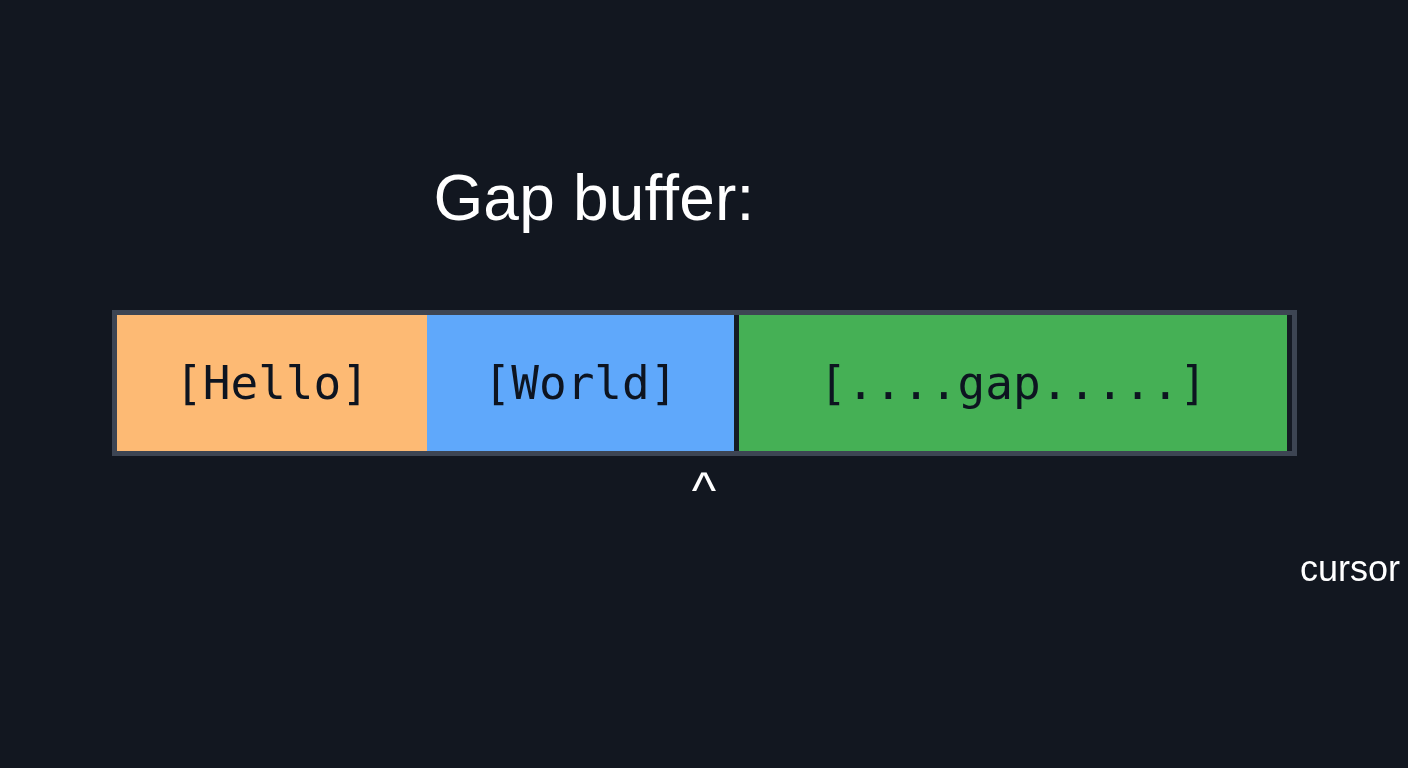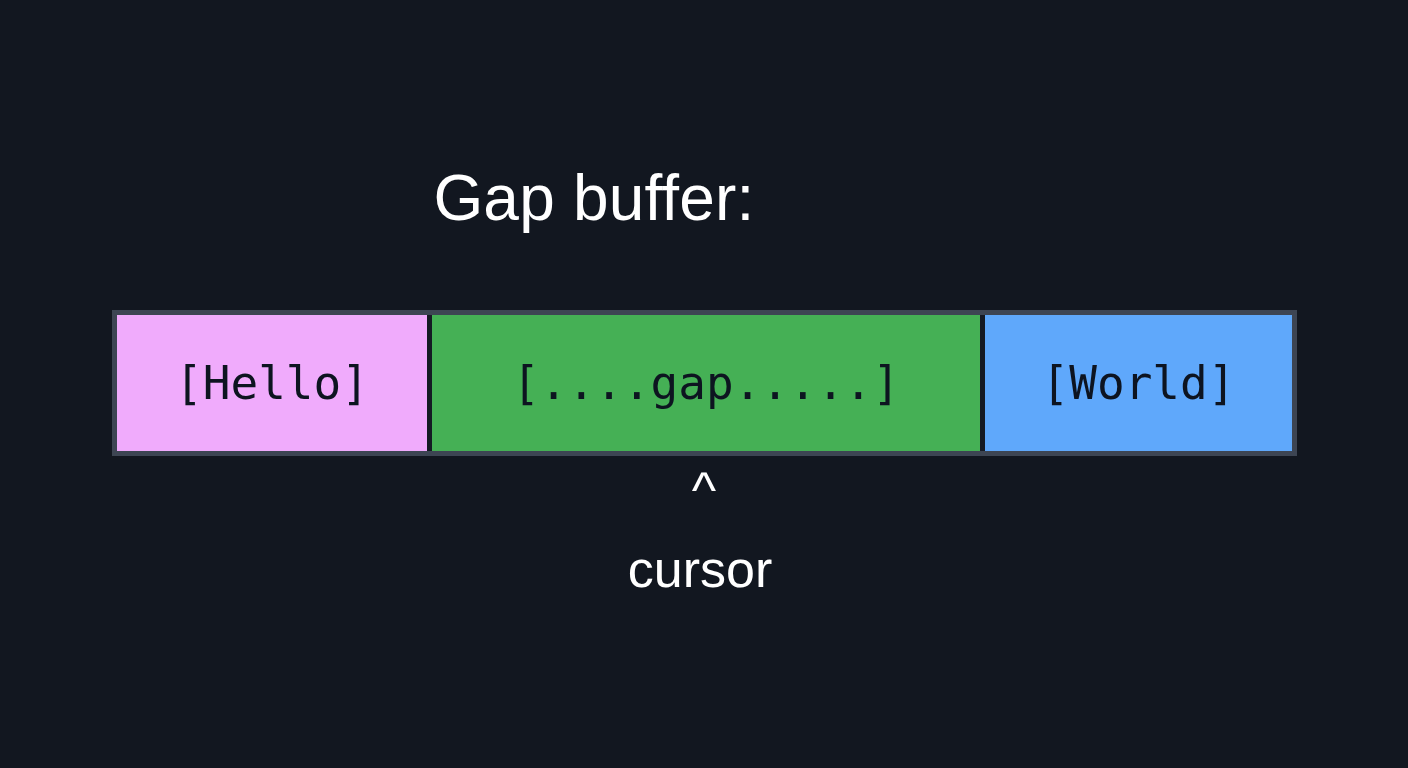--- a/index.html
+++ b/index.html
@@ -59,21 +59,21 @@
     font-size: 46px;
     font-weight: 400;
     line-height: 1;
     color: #0d1420;
     white-space: pre;
     overflow: hidden;
   }
 
   .segment.left-text {
     width: 310px;
-    background: #f0abfc;
+    background: #fdba74;
   }
 
   .segment.gap {
     flex: 1 1 auto;
     background: #45b055;
     margin: 0 5px;
   }
 
   .segment.right-text {
     width: 307px;
@@ -93,39 +93,39 @@
     line-height: 56px;
     color: #ffffff;
     white-space: pre;
   }
 
   .cursor-label {
     position: absolute;
     top: 540px;
     left: 0;
     width: 1400px;
-    text-align: center;
+    text-align: right;
     font-family: "Liberation Sans", sans-serif;
-    font-size: 52px;
+    font-size: 36px;
     font-weight: 400;
     line-height: 58px;
     color: #ffffff;
     white-space: pre;
   }
 </style>
 </head>
 <body>
 
 <div id="stage">
 
   <div class="title">Gap buffer:</div>
 
   <div class="buffer-frame">
     <div class="segment left-text">[Hello]</div>
+    <div class="segment right-text">[World]</div>
     <div class="segment gap">[....gap.....]</div>
-    <div class="segment right-text">[World]</div>
   </div>
 
   <div class="cursor-caret">^</div>
 
   <div class="cursor-label">cursor</div>
 
 </div>
 
 </body></html>

